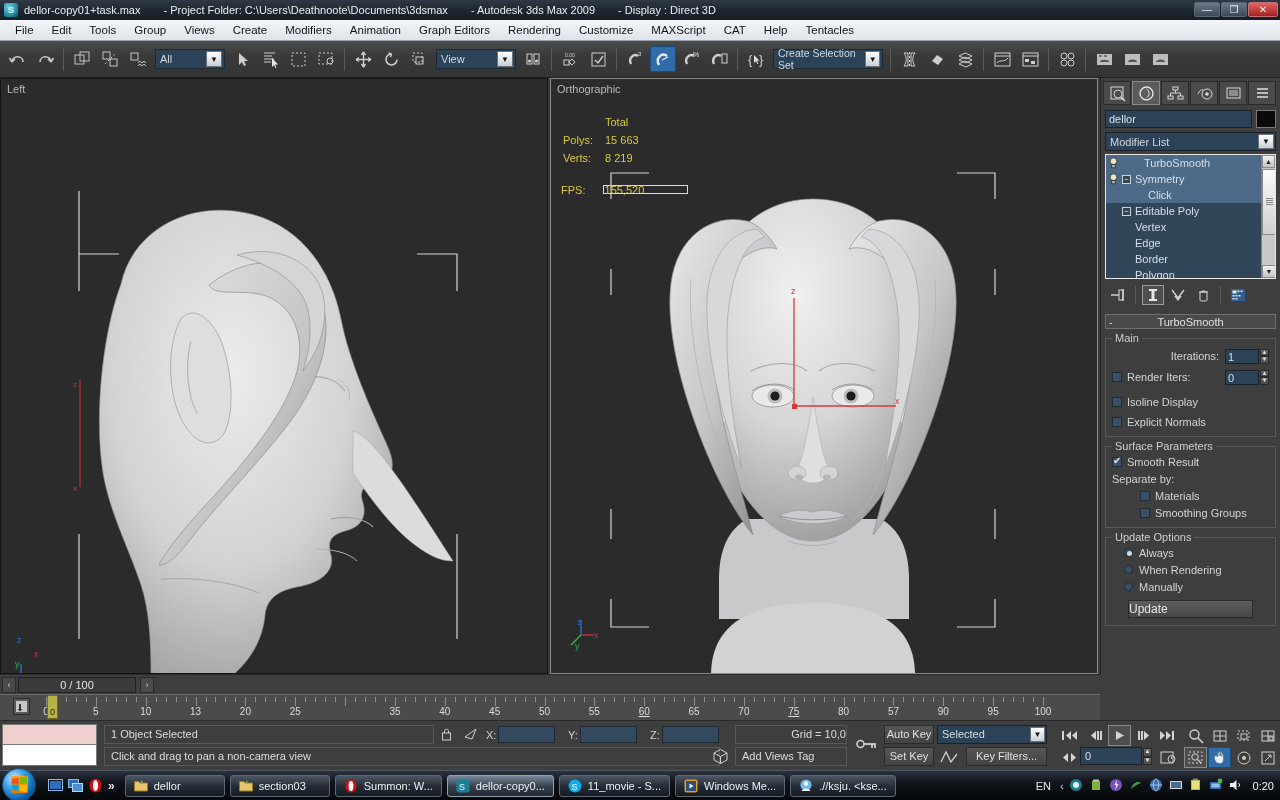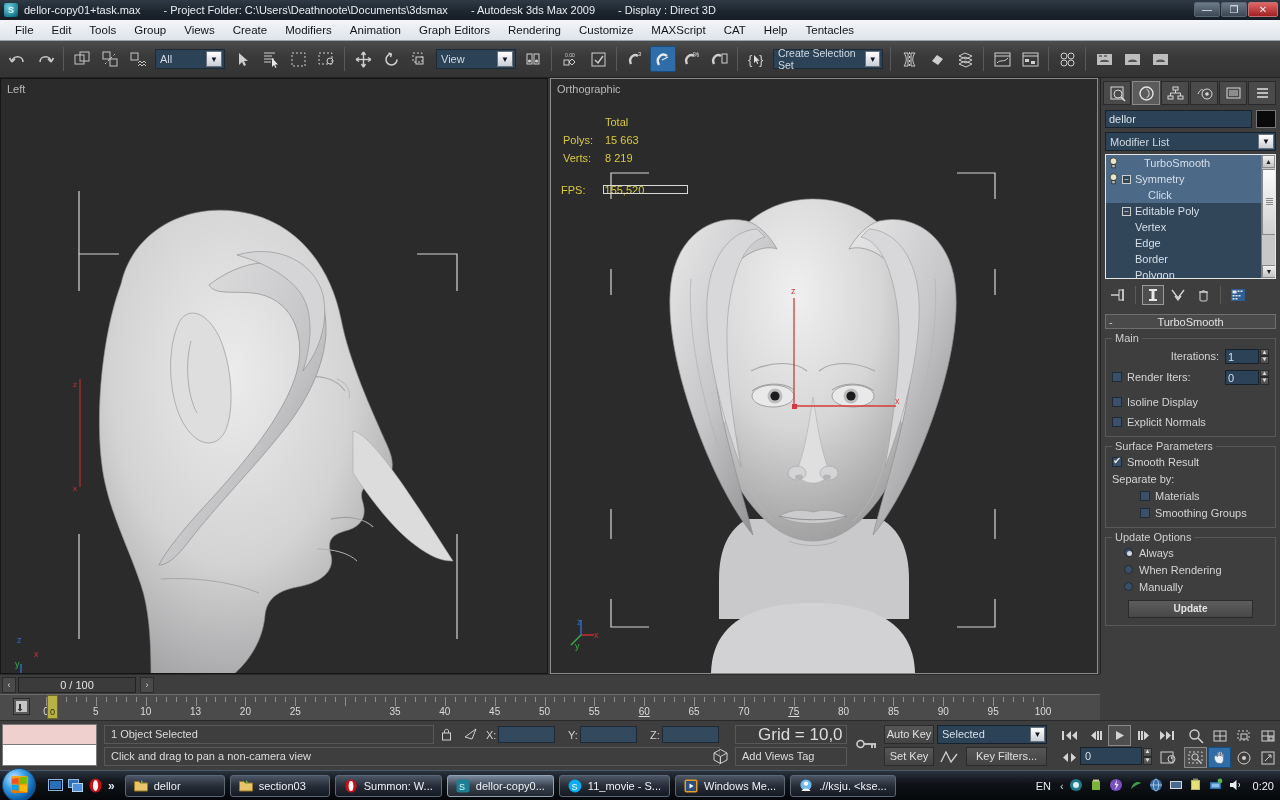--- a/index.html
+++ b/index.html
@@ -173,21 +173,21 @@
     width:9px;height:9px;border-radius:50%;background:#3a5068;border:1px solid #1e2a36;
     margin-right:6px; position:relative; flex:none;
   }
   .rdo.on::after {
     content:""; position:absolute; left:1.5px; top:1.5px; width:5px;height:5px;
     border-radius:50%; background:#d8d8d8;
   }
   .opt { display:flex; align-items:center; height:15px; color:#d4d4d4; font-size:11px; margin-top:2px;}
   .btn3d {
     height:18px; background:linear-gradient(#5d5d5d,#474747); border:1px solid #2b2b2b;
-    color:#e4e4e4; font-size:10px; text-align:center; line-height:16px;font-weight:bold;
+    color:#e4e4e4; font-size:12px; text-align:left; line-height:16px;
   }
 
   
   .timebar {
     position:absolute; left:0; top:674px; width:1100px; height:20px;
     background:#3e3e3e; border-top:1px solid #2a2a2a; display:flex; align-items:center;
   }
   .tb-arrow { width:14px;height:16px;background:#4a4a4a;border:1px solid #2b2b2b;
     color:#d0d0d0;font-size:9px;text-align:center;line-height:14px;margin-left:2px;}
   .tb-field { width:118px;height:16px;background:#3b3b3b;border:1px solid #222;
@@ -224,21 +224,21 @@
   .prompt2 {
     position:absolute; left:104px; top:26px; width:616px; height:19px;
     background:#3e3e3e; border:1px solid #585858; color:#dcdcdc; font-size:11px;
     line-height:17px; padding-left:6px;
   }
   .coord { position:absolute; top:4px; height:19px; display:flex; align-items:center; }
   .coordlabel { color:#d0d0d0; font-size:11px; margin-right:2px; }
   .coordfield { width:57px;height:17px;background:#33495e;border:1px solid #1d2a36; }
   .gridbox {
     position:absolute; left:735px; top:4px; width:112px; height:19px;
-    border:1px solid #585858; color:#dcdcdc; font-size:17px; line-height:17px; padding-left:22px;
+    border:1px solid #585858; color:#dcdcdc; font-size:11px; line-height:17px; padding-left:10px;text-align:right;
   }
   .timetag {
     position:absolute; left:735px; top:26px; width:112px; height:19px;
     border:1px solid #585858; color:#dcdcdc; font-size:11px; line-height:17px; padding-left:6px;
   }
   .akbtn {
     position:absolute; width:50px;height:19px; border:1px solid #2b2b2b;
     background:linear-gradient(#565656,#434343); color:#e0e0e0; font-size:11px;
     text-align:center; line-height:17px;
   }
@@ -1139,21 +1139,21 @@
         <div class="ticknum" style="left: 394.95px;">35</div>
         <div class="ticknum" style="left: 444.8px;">40</div>
         <div class="ticknum" style="left: 494.65px;">45</div>
         <div class="ticknum" style="left: 544.5px;">50</div>
         <div class="ticknum" style="left: 594.35px;">55</div>
         <div class="ticknum" style="left: 644.2px; text-decoration: underline;">60</div>
         <div class="ticknum" style="left: 694.05px;">65</div>
         <div class="ticknum" style="left: 743.9px;">70</div>
         <div class="ticknum" style="left: 793.75px; text-decoration: underline;">75</div>
         <div class="ticknum" style="left: 843.6px;">80</div>
-        <div class="ticknum" style="left: 893.45px;">85</div>
+        <div class="ticknum" style="left: 893.45px;">57</div>
         <div class="ticknum" style="left: 943.3px;">90</div>
         <div class="ticknum" style="left: 993.15px;">95</div>
         <div class="ticknum" style="left: 1043px;">100</div>
       </div>
     <div class="slider-key">
         <span>0</span>
       </div>
   </div>
 
   <div class="statusbar">

